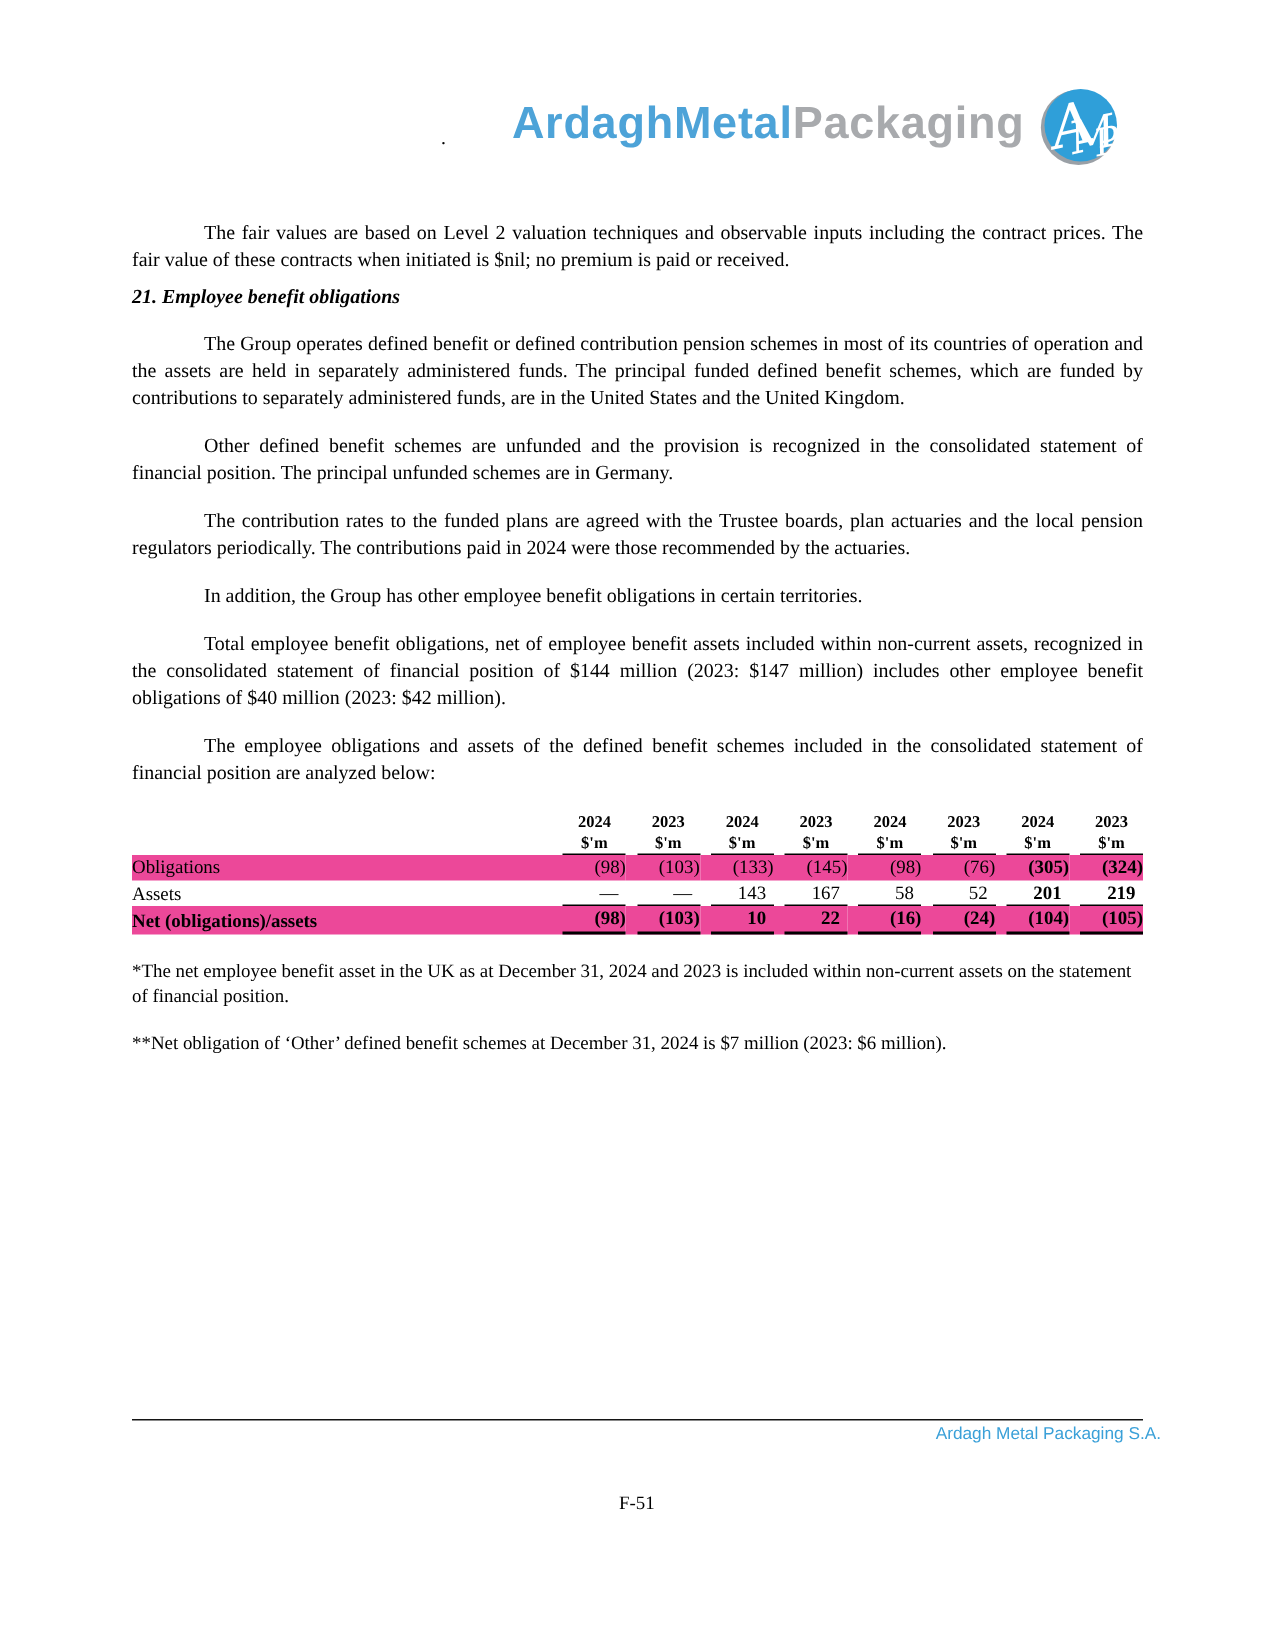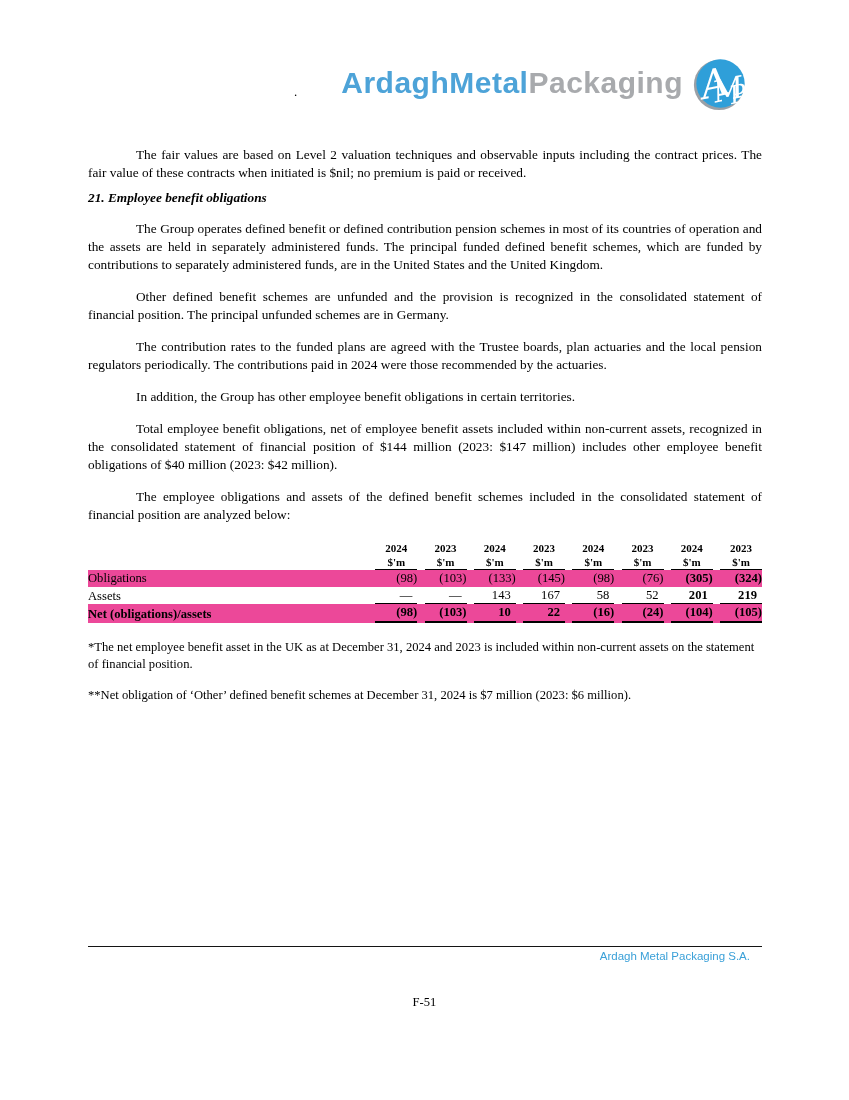--- a/index.html
+++ b/index.html
@@ -42,21 +42,21 @@
   .rule-thick { border-bottom:2.6px solid #000; }
   .vbox { width:42px; margin-left:auto; text-align:right; font-size:12.6px; line-height:16.5px; white-space:nowrap; }
   .label-cell { font-size:12.6px; line-height:16.5px; text-align:left; padding-left:2px; }
   tr.all-bold .vbox, tr.all-bold .label-cell { font-weight:bold; }
   .vbox.bold { font-weight:bold; }
   .no-paren { display:inline-block; padding-right:5px; }
 
   
   .footer-rule { position:absolute; top:946px; left:88px; width:674px; border-top:1.6px solid #141414; }
   .footer-company {
-    position:absolute; top:950px; left:76px; width:674px; text-align:right;
+    position:absolute; top:950px; left:100px; width:674px; text-align:right;
     font-family:"Liberation Sans", sans-serif; font-size:11.5px; color:#3aa0d8;
   }
   .page-number { position:absolute; top:995px; left:0; width:849px; text-align:center; font-size:12.6px; }
 </style>
 </head>
 <body>
 
 <div class="page">
 
   <div class="header">

